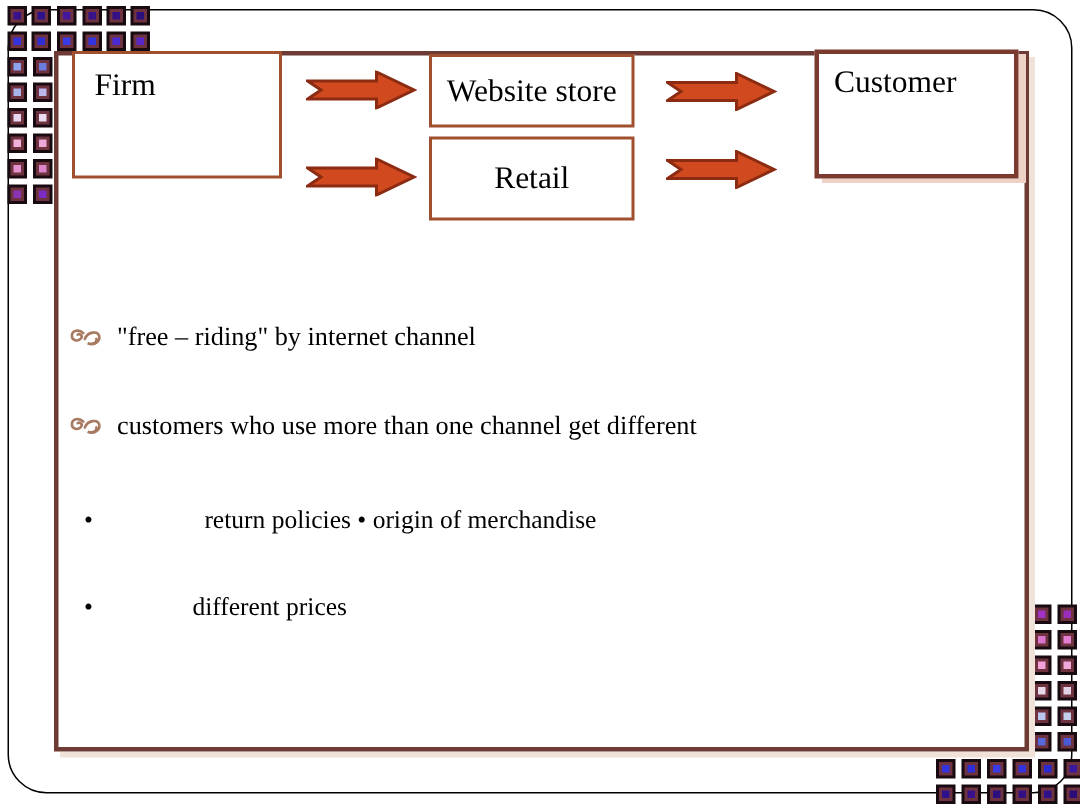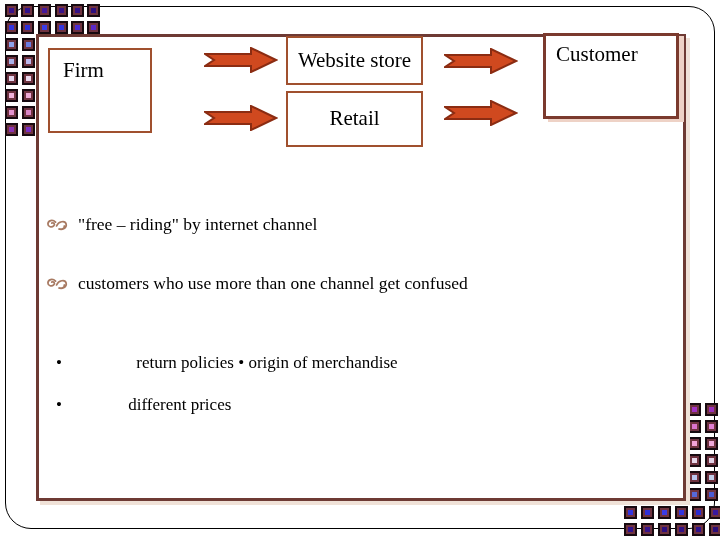--- a/index.html
+++ b/index.html
@@ -20,21 +20,21 @@
     background:transparent;
   }
   
   .tile{position:absolute;width:13px;height:13px;background:var(--tile-edge,#170a10);
     padding:2px;box-sizing:border-box;}
   .tile .ring{display:block;width:100%;height:100%;background:var(--tile-ring,#6f3340);
     padding:2px;box-sizing:border-box;}
   .tile .core{display:block;width:100%;height:100%;}
   
   .dbox{position:absolute;background:#fff;box-sizing:border-box;font-size:21px;line-height:1.1;}
-  .box-firm{left:48px;top:48px;width:104px;height:85px;border:2px solid var(--box-border,#a0502e);
+  .box-firm{left:48px;top:34px;width:140px;height:85px;border:2px solid var(--box-border,#a0502e);
     padding:9px 0 0 13px;}
   .box-retail{left:286px;top:36px;width:137px;height:49px;border:2px solid var(--box-border,#a0502e);
     display:flex;align-items:center;justify-content:center;}
   .box-website{left:286px;top:91px;width:137px;height:56px;border:2px solid var(--box-border,#a0502e);
     display:flex;align-items:center;justify-content:center;}
   .box-customer{left:543px;top:33px;width:136px;height:86px;border:3px solid var(--customer-border,#7b3a2e);
     box-shadow:5px 3px 0 var(--customer-shadow,#eed2c6);padding:7px 0 0 10px;}
   
   .arrow{position:absolute;width:74px;height:26px;}
   .arrow polygon{fill:var(--arrow-fill,#d0491f);stroke:var(--arrow-stroke,#8b2c12);stroke-width:2;}
@@ -42,21 +42,21 @@
   .a2{left:204px;top:105px;}
   .a3{left:444px;top:48px;}
   .a4{left:444px;top:100px;}
   
   .bullet-line{position:absolute;left:46px;display:flex;align-items:center;font-size:17.5px;white-space:nowrap;}
   .bullet-line .swirl{margin-right:9px;flex:none;}
   .swirl path{stroke:var(--bullet-swirl,#a87a62);stroke-width:1.8;fill:none;stroke-linecap:round;}
   .b1{top:214px;}
   .b2{top:273px;}
   .sub-line{position:absolute;left:56px;font-size:17px;white-space:nowrap;}
-  .s1{top:353px;}
+  .s1{top:337px;}
   .s2{top:395px;}
   .sub-line .marker{display:inline-block;width:10px;}
   .s1 .txt{margin-left:66px;}
   .s2 .txt{margin-left:58px;text-align:right;}
 </style>
 </head>
 <body style="--frame: #6e3a34; --frame-shadow: #f0e2d8; --box-border: #a0502e; --customer-border: #7b3a2e; --customer-shadow: #eed2c6; --arrow-fill: #d0491f; --arrow-stroke: #8b2c12; --bullet-swirl: #a87a62; --tile-edge: #170a10; --tile-ring: #6f3340;">
 
 <div class="slide-outline"></div>
 
@@ -336,21 +336,21 @@
     <path d="M10 4 C7 1, 2 2, 2 6 C2 9, 6 10, 8 8 C10 6, 8 4, 6 5"></path>
     <path d="M11 8 C13 3, 20 2, 21 6 C22 10, 17 13, 13 11 C16 12, 20 11, 19 8"></path>
   </svg>
   <span>"free – riding" by internet channel</span>
 </div>
 <div class="bullet-line b2">
   <svg class="swirl" viewBox="0 0 24 14" width="23" height="14">
     <path d="M10 4 C7 1, 2 2, 2 6 C2 9, 6 10, 8 8 C10 6, 8 4, 6 5"></path>
     <path d="M11 8 C13 3, 20 2, 21 6 C22 10, 17 13, 13 11 C16 12, 20 11, 19 8"></path>
   </svg>
-  <span>customers who use more than one channel get confused</span>
+  <span>customers who use more than one channel get different</span>
 </div>
 
 <div class="sub-line s1">
   <span class="marker">•</span>
   <span class="txt">return policies • origin of merchandise</span>
 </div>
 <div class="sub-line s2">
   <span class="marker">•</span>
   <span class="txt">different prices</span>
 </div>

